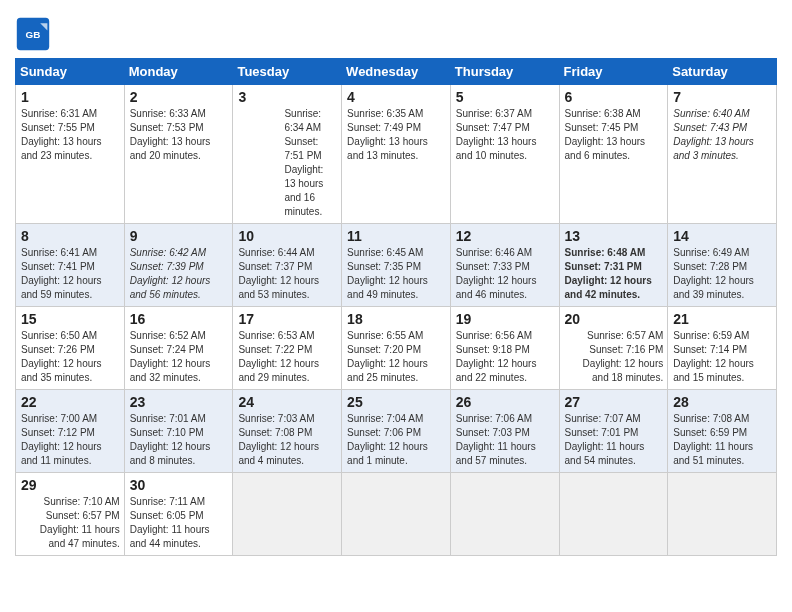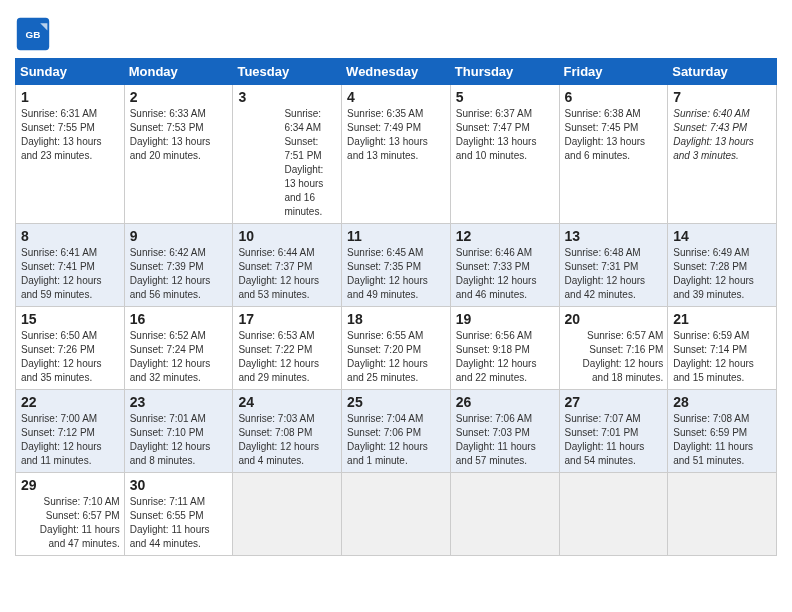--- a/index.html
+++ b/index.html
@@ -182,21 +182,21 @@
       <tr>
         <td>
           <span class="day-num">8</span>
           <div class="day-info" style="white-space: pre-line;">Sunrise: 6:41 AM
 Sunset: 7:41 PM
 Daylight: 12 hours
 and 59 minutes.</div>
         </td>
         <td>
           <span class="day-num">9</span>
-          <div class="day-info" style="white-space: pre-line;">Sunrise: 6:42 AM
+          <div class="day-info" style="white-space: pre-line; font-style: italic;">Sunrise: 6:42 AM
 Sunset: 7:39 PM
 Daylight: 12 hours
 and 56 minutes.</div>
         </td>
         <td>
           <span class="day-num">10</span>
           <div class="day-info" style="white-space: pre-line;">Sunrise: 6:44 AM
 Sunset: 7:37 PM
 Daylight: 12 hours
 and 53 minutes.</div>
@@ -210,21 +210,21 @@
         </td>
         <td>
           <span class="day-num">12</span>
           <div class="day-info" style="white-space: pre-line;">Sunrise: 6:46 AM
 Sunset: 7:33 PM
 Daylight: 12 hours
 and 46 minutes.</div>
         </td>
         <td>
           <span class="day-num">13</span>
-          <div class="day-info" style="white-space: pre-line;">Sunrise: 6:48 AM
+          <div class="day-info" style="white-space: pre-line; font-weight: bold;">Sunrise: 6:48 AM
 Sunset: 7:31 PM
 Daylight: 12 hours
 and 42 minutes.</div>
         </td>
         <td>
           <span class="day-num">14</span>
           <div class="day-info" style="white-space: pre-line;">Sunrise: 6:49 AM
 Sunset: 7:28 PM
 Daylight: 12 hours
 and 39 minutes.</div>
@@ -336,21 +336,21 @@
         <td>
           <span class="day-num">29</span>
           <div class="day-info" style="white-space: pre-line; text-align: right;">Sunrise: 7:10 AM
 Sunset: 6:57 PM
 Daylight: 11 hours
 and 47 minutes.</div>
         </td>
         <td>
           <span class="day-num">30</span>
           <div class="day-info" style="white-space: pre-line;">Sunrise: 7:11 AM
-Sunset: 6:55 PM
+Sunset: 6:05 PM
 Daylight: 11 hours
 and 44 minutes.</div>
         </td>
         <td class="empty-cell"></td>
         <td class="empty-cell"></td>
         <td class="empty-cell"></td>
         <td class="empty-cell"></td>
         <td class="empty-cell"></td>
       </tr>
     </tbody>

